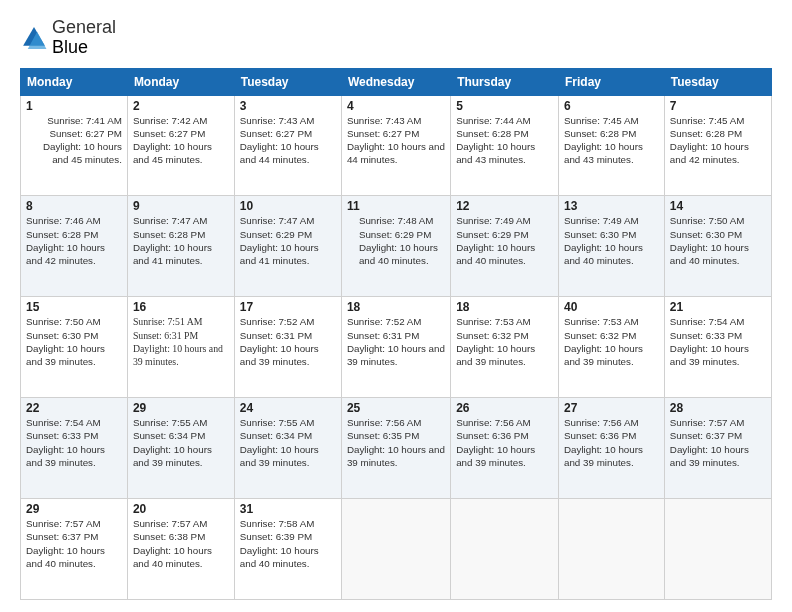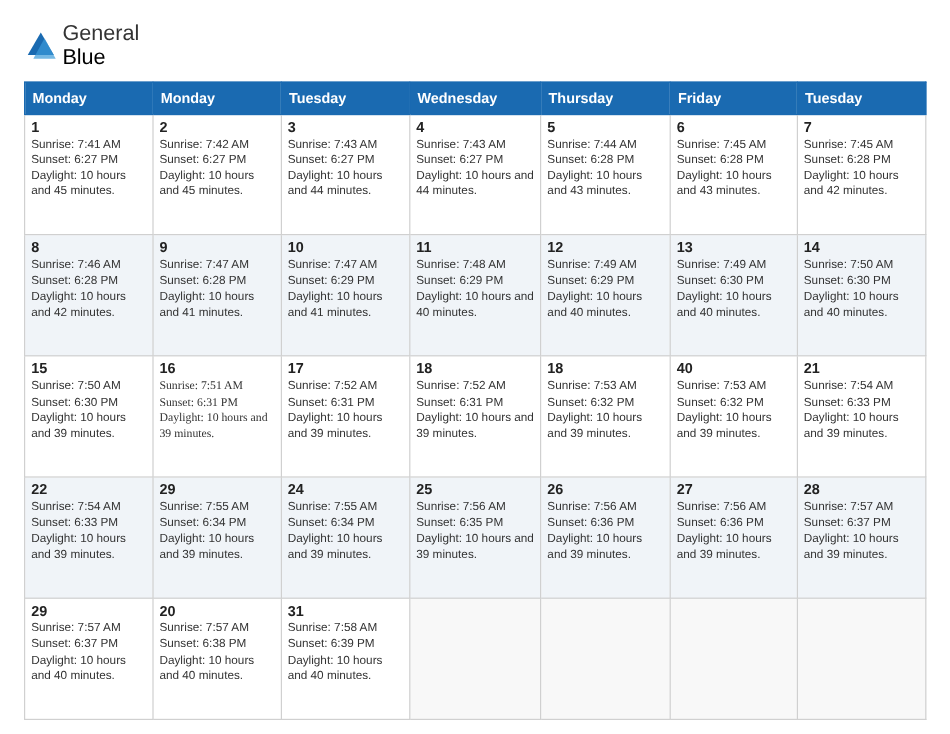--- a/index.html
+++ b/index.html
@@ -123,21 +123,21 @@
           <th>Wednesday</th>
           <th>Thursday</th>
           <th>Friday</th>
           <th>Tuesday</th>
         </tr>
       </thead>
     <tbody id="cal-body">
         <tr>
           <td>
             <span class="day-num">1</span>
-            <div class="day-info" style="white-space: pre-line;">Sunrise: 7:41 AM
+            <div class="day-info" style="white-space: pre-line; text-align: right;">Sunrise: 7:41 AM
 Sunset: 6:27 PM
 Daylight: 10 hours and 45 minutes.</div>
           </td>
           <td>
             <span class="day-num">2</span>
             <div class="day-info" style="white-space: pre-line;">Sunrise: 7:42 AM
 Sunset: 6:27 PM
 Daylight: 10 hours and 45 minutes.</div>
           </td>
           <td>
@@ -185,21 +185,21 @@
 Daylight: 10 hours and 41 minutes.</div>
           </td>
           <td>
             <span class="day-num">10</span>
             <div class="day-info" style="white-space: pre-line;">Sunrise: 7:47 AM
 Sunset: 6:29 PM
 Daylight: 10 hours and 41 minutes.</div>
           </td>
           <td>
             <span class="day-num">11</span>
-            <div class="day-info" style="white-space: pre-line;">Sunrise: 7:48 AM
+            <div class="day-info" style="white-space: pre-line; margin-left: 12px;">Sunrise: 7:48 AM
 Sunset: 6:29 PM
 Daylight: 10 hours and 40 minutes.</div>
           </td>
           <td>
             <span class="day-num">12</span>
             <div class="day-info" style="white-space: pre-line;">Sunrise: 7:49 AM
 Sunset: 6:29 PM
 Daylight: 10 hours and 40 minutes.</div>
           </td>
           <td>

